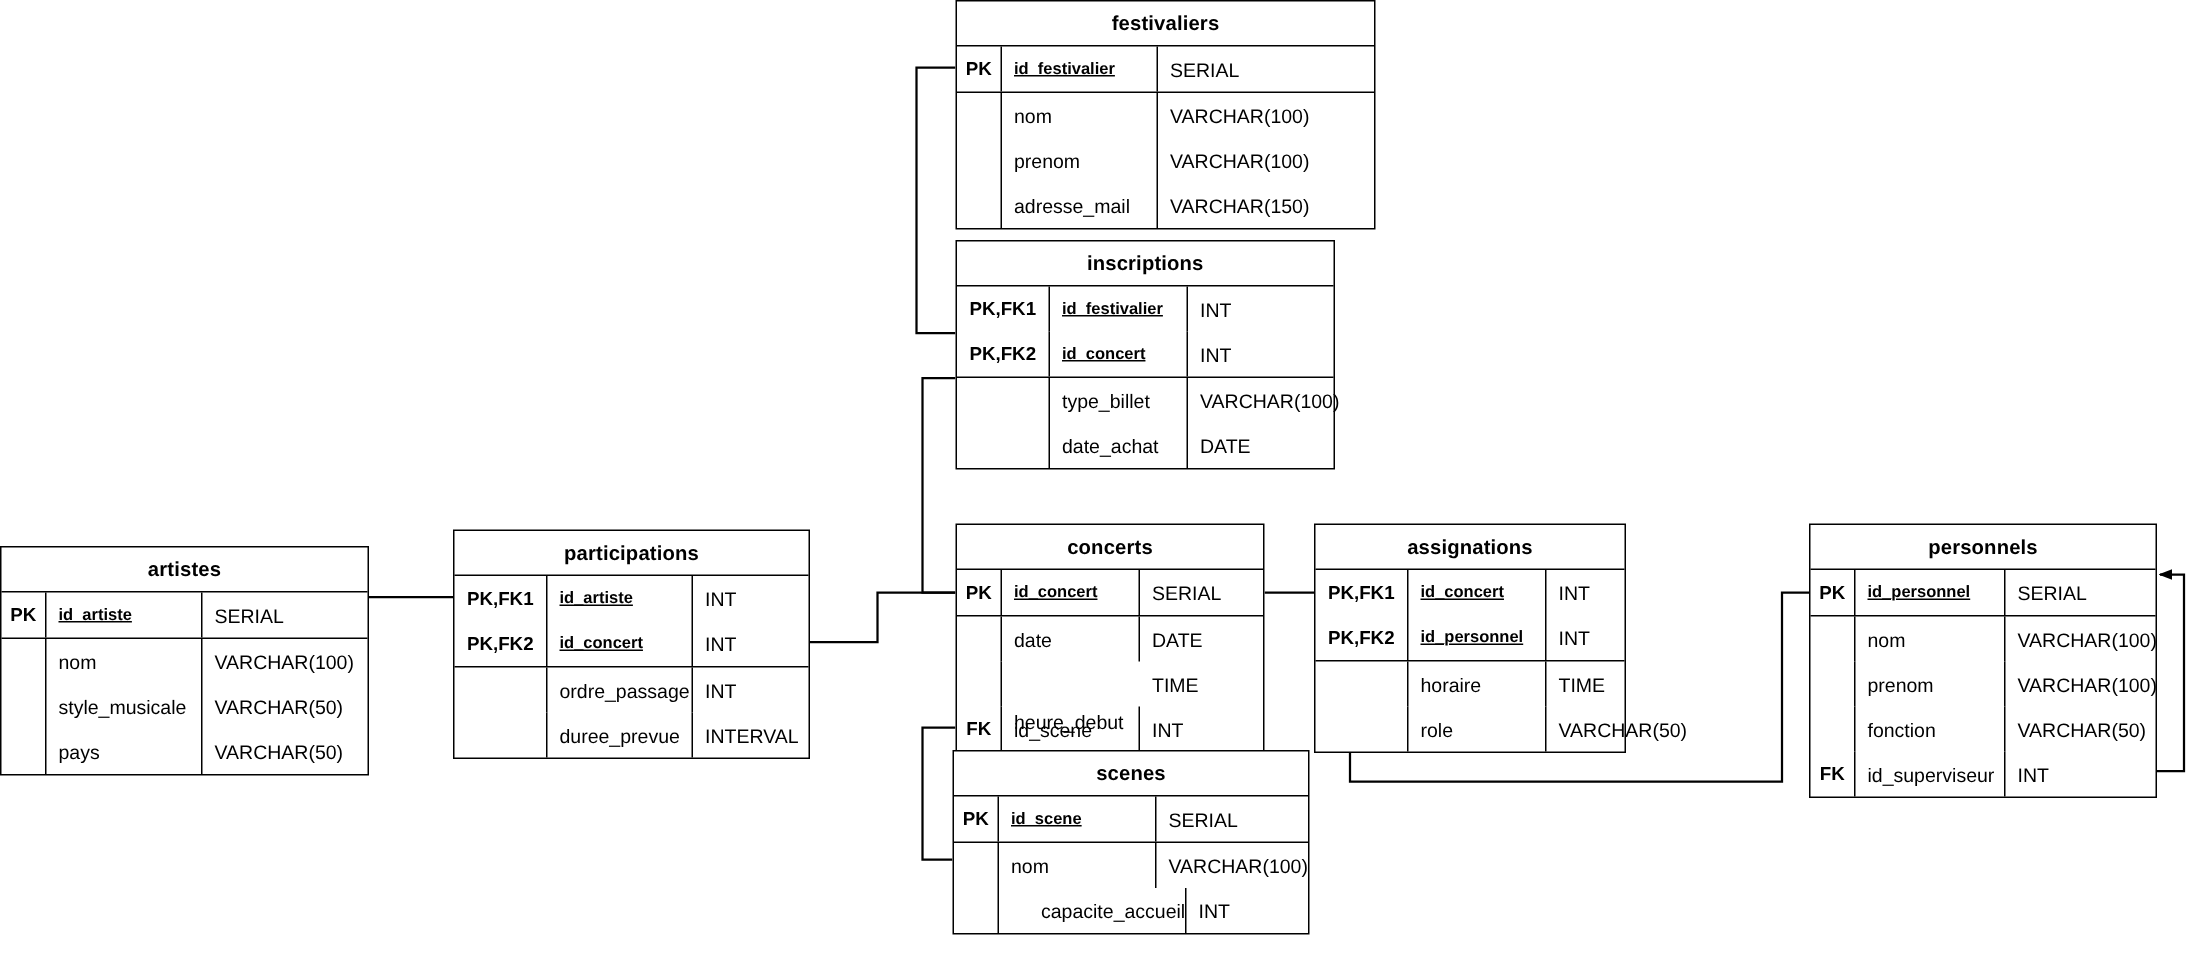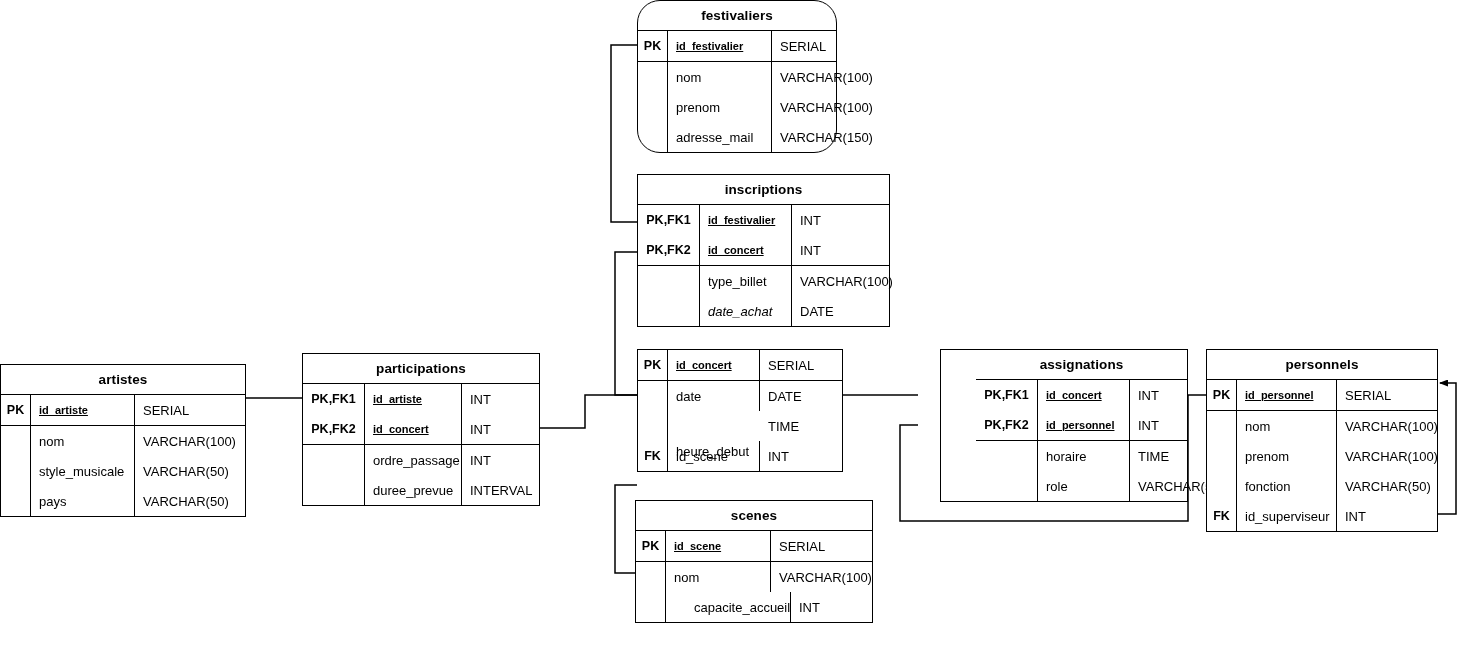--- a/index.html
+++ b/index.html
@@ -111,21 +111,21 @@
       <path d="M 540,428 L 585,428 L 585,395 L 637,395"></path>
 
       <path d="M 843,395 L 918,395"></path>
 
       <path d="M 918,425 L 900,425 L 900,521 L 1188,521 L 1188,395 L 1206,395"></path>
 
       <path d="M 1437,514 L 1456,514 L 1456,383 L 1440,383" marker-end="url(#arrowhead)"></path>
     </g>
   </svg>
 
-  <div class="entity" style="left:637px; top:0px; width:200px;border-radius:23px;">
+  <div class="entity" style="left:637px; top:0px; width:280px;">
     <div class="entity-title">festivaliers</div>
     <div class="key-group">
       <div class="attr-row">
         <div class="col-key" style="width:30px;">PK</div>
         <div class="col-name" style="width:104px;">
             <span class="pk-name">id_festivalier</span>
           </div>
         <div class="col-type">SERIAL</div>
       </div>
     </div>
@@ -141,21 +141,21 @@
         <div class="col-type">VARCHAR(100)</div>
       </div>
       <div class="attr-row">
         <div class="col-key" style="width:30px;"></div>
         <div class="col-name" style="width:104px;">adresse_mail</div>
         <div class="col-type">VARCHAR(150)</div>
       </div>
     </div>
   </div>
 
-  <div class="entity" style="left:637px; top:174px; width:253px;">
+  <div class="entity" style="left:637px; top:160px; width:253px;">
     <div class="entity-title">inscriptions</div>
     <div class="key-group">
       <div class="attr-row">
         <div class="col-key" style="width:62px;">PK,FK1</div>
         <div class="col-name" style="width:92px;">
             <span class="pk-name">id_festivalier</span>
           </div>
         <div class="col-type">INT</div>
       </div>
       <div class="attr-row">
@@ -167,27 +167,28 @@
       </div>
     </div>
     <div class="key-group">
       <div class="attr-row">
         <div class="col-key" style="width:62px;"></div>
         <div class="col-name" style="width:92px;">type_billet</div>
         <div class="col-type">VARCHAR(100)</div>
       </div>
       <div class="attr-row">
         <div class="col-key" style="width:62px;"></div>
-        <div class="col-name" style="width:92px;font-style:italic;">date_achat</div>
+        <div class="col-name" style="width:92px;">date_achat</div>
         <div class="col-type">DATE</div>
       </div>
     </div>
   </div>
 
   <div class="entity" style="left:637px; top:349px; width:206px;">
+    <div class="entity-title">concerts</div>
     <div class="key-group">
       <div class="attr-row">
         <div class="col-key" style="width:30px;">PK</div>
         <div class="col-name" style="width:92px;">
             <span class="pk-name">id_concert</span>
           </div>
         <div class="col-type">SERIAL</div>
       </div>
     </div>
     <div class="key-group">
@@ -289,21 +290,21 @@
         <div class="col-type">INT</div>
       </div>
       <div class="attr-row">
         <div class="col-key" style="width:62px;"></div>
         <div class="col-name" style="width:97px;">duree_prevue</div>
         <div class="col-type">INTERVAL</div>
       </div>
     </div>
   </div>
 
-  <div class="entity" style="left:940px; top:349px; width:248px;padding-left:35px;">
+  <div class="entity" style="left:876px; top:349px; width:208px;">
     <div class="entity-title">assignations</div>
     <div class="key-group">
       <div class="attr-row">
         <div class="col-key" style="width:62px;">PK,FK1</div>
         <div class="col-name" style="width:92px;">
             <span class="pk-name">id_concert</span>
           </div>
         <div class="col-type">INT</div>
       </div>
       <div class="attr-row">

